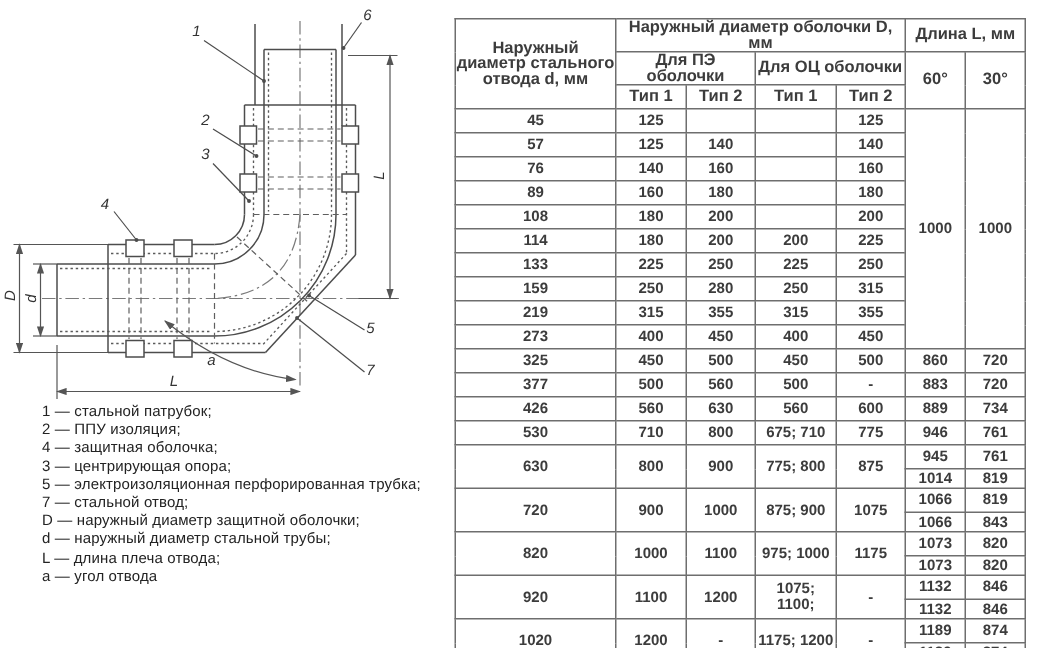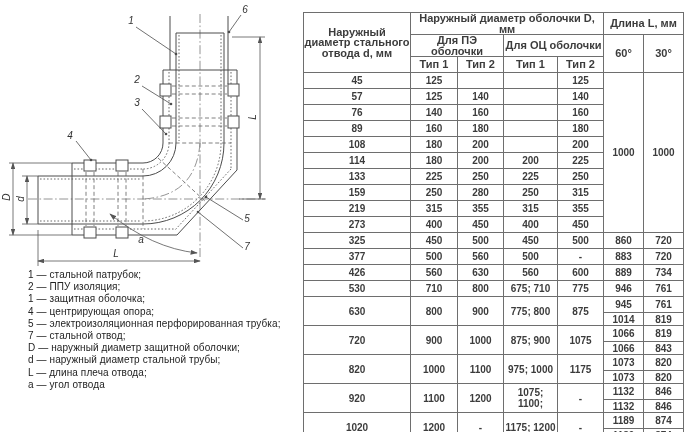--- a/index.html
+++ b/index.html
@@ -173,22 +173,22 @@
     <g>
       <line class="ldr" x1="243" y1="248" x2="198" y2="212"></line>
         <circle cx="198" cy="212" r="1.3" fill="#4c4c4c"></circle>
       <text class="lbl" x="247" y="250" text-anchor="middle">7</text>
     </g>
   </svg>
 
   <div class="legend">
     <div>1 — стальной патрубок;</div>
     <div>2 — ППУ изоляция;</div>
-    <div>1 — защитная оболочка;</div>
-    <div>4 — центрирующая опора;</div>
+    <div>4 — защитная оболочка;</div>
+    <div>3 — центрирующая опора;</div>
     <div>5 — электроизоляционная перфорированная трубка;</div>
     <div>7 — стальной отвод;</div>
     <div>D — наружный диаметр защитной оболочки;</div>
     <div>d — наружный диаметр стальной трубы;</div>
     <div>L — длина плеча отвода;</div>
     <div>a — угол отвода</div>
   </div>
 
   <table class="tbl">
     <colgroup>

